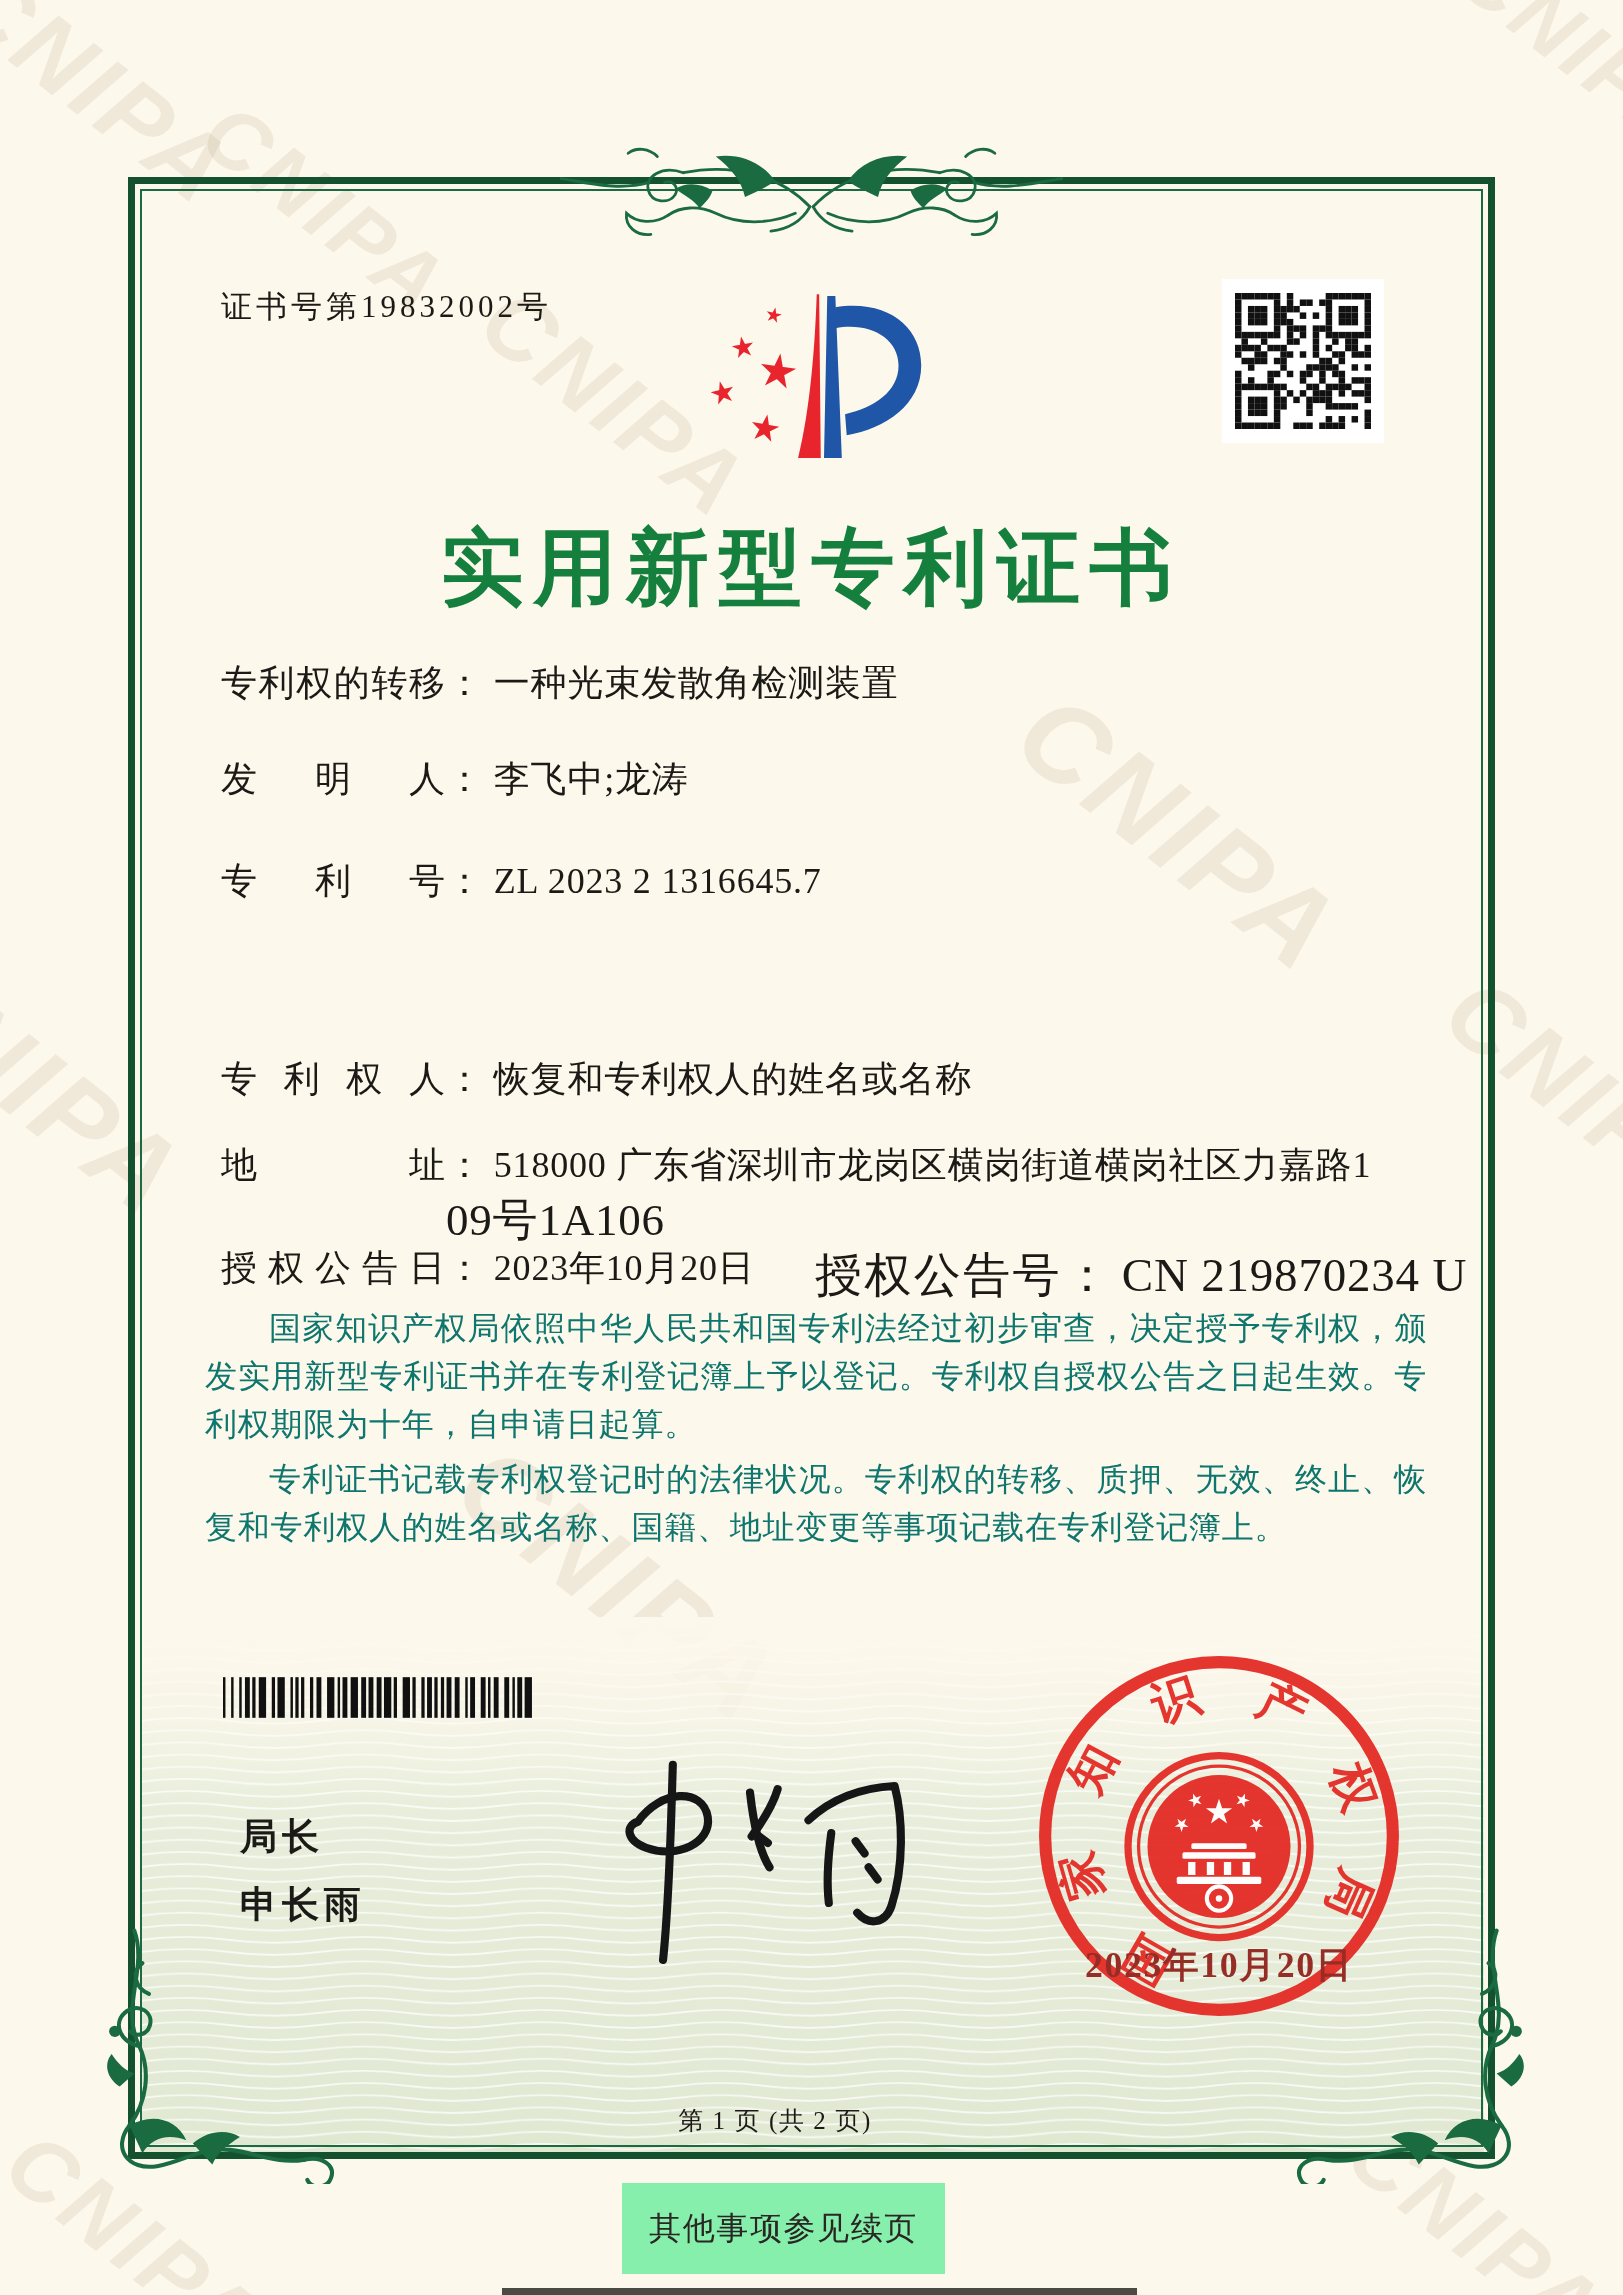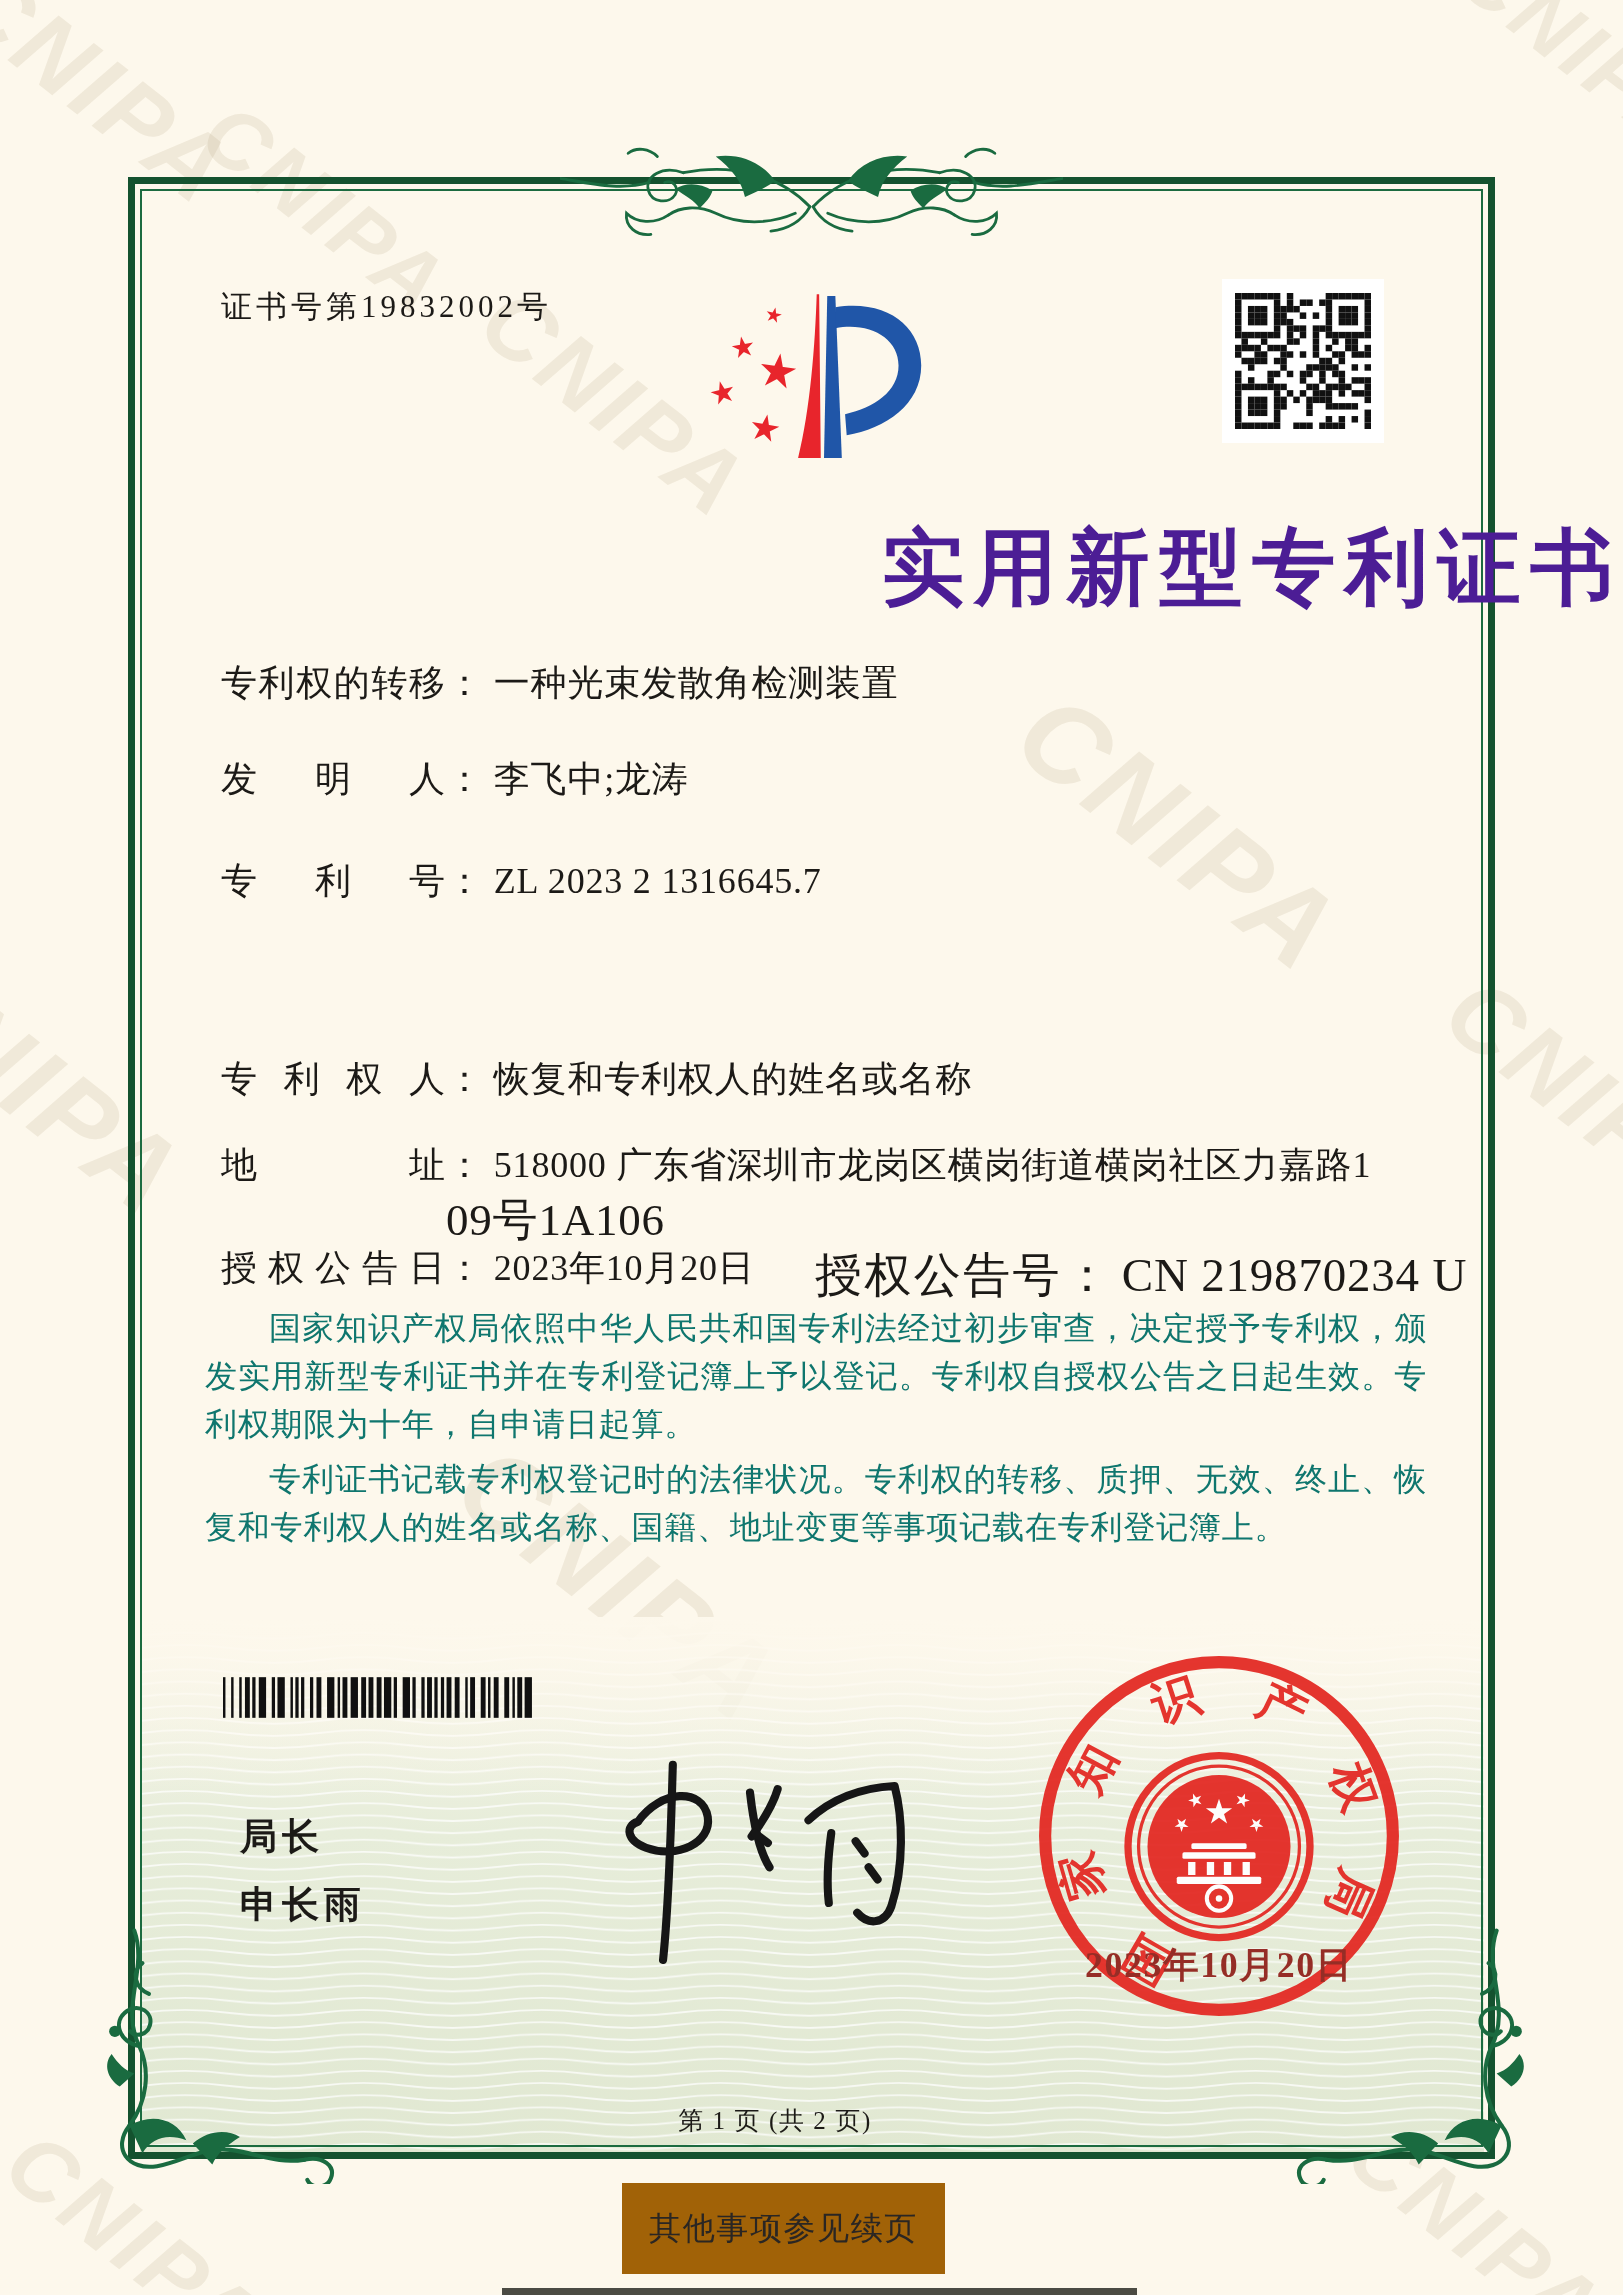--- a/index.html
+++ b/index.html
@@ -18,22 +18,22 @@
   .band{position:absolute;left:140px;top:1617px;width:1344px;height:537px;z-index:2;
       background:linear-gradient(180deg,rgba(236,240,226,0) 0%,rgba(233,238,221,.55) 14%,#e7edda 40%,#e1e8d2 100%);}
   .band svg{position:absolute;left:0;top:0;}
   .band .fade{position:absolute;left:0;top:0;width:100%;height:34%;
       background:linear-gradient(180deg,#fdf8ec 0%,rgba(253,248,236,0) 100%);}
   
   .cert-no{position:absolute;left:221px;top:286px;font-size:31px;letter-spacing:4px;z-index:4;}
   .logo{position:absolute;left:696px;top:281px;z-index:4;}
   .qr-box{position:absolute;left:1222px;top:279px;width:162px;height:164px;background:#ffffff;z-index:4;}
   .qr-box svg{position:absolute;left:13px;top:14px;}
-  .title{position:absolute;left:0;top:513px;width:1623px;text-align:right;
-      font-size:83px;font-weight:bold;letter-spacing:9.7px;color:#4c1d95;z-index:4;}
+  .title{position:absolute;left:0;top:513px;width:1623px;text-align:center;
+      font-size:83px;font-weight:bold;letter-spacing:9.7px;color:#15803d;z-index:4;}
   
   .row{position:absolute;left:221px;font-size:36px;z-index:4;white-space:nowrap;}
   .flabel{display:inline-block;width:224px;text-align:justify;text-align-last:justify;vertical-align:top;}
   .fcolon{display:inline-block;margin:0 3.2px 0 1.6px;}
   .fvalue{display:inline-block;margin-left:8px;letter-spacing:0.8px;}
   .row2col{position:absolute;left:815px;font-size:47px;z-index:4;white-space:nowrap;}
   .row2col .lab{letter-spacing:2.4px;}
   .addr2{position:absolute;left:446px;font-size:45px;z-index:4;letter-spacing:0.8px;}
   
   .paras{position:absolute;left:205px;top:1304px;width:1222px;z-index:4;}
@@ -42,21 +42,21 @@
   
   .barcode{position:absolute;left:223px;top:1677px;z-index:4;}
   .sig-title{position:absolute;left:240px;top:1812px;font-size:37px;font-weight:bold;
       font-family:"Liberation Sans","DejaVu Sans",sans-serif;z-index:4;letter-spacing:4.9px;}
   .sig-name{position:absolute;left:240px;top:1880px;font-size:37px;font-weight:bold;
       font-family:"Liberation Sans","DejaVu Sans",sans-serif;z-index:4;letter-spacing:4.9px;}
   .signature{position:absolute;left:542px;top:1742px;z-index:4;}
   .seal{position:absolute;left:1024px;top:1641px;z-index:5;}
   .page-num{position:absolute;left:775px;top:2104px;transform:translateX(-50%);
       font-size:25px;z-index:4;letter-spacing:1.6px;}
-  .note-box{position:absolute;left:622px;top:2183px;width:323px;height:91px;background:#a16207;
+  .note-box{position:absolute;left:622px;top:2183px;width:323px;height:91px;background:#86efac;
       z-index:4;display:flex;align-items:center;justify-content:center;font-family:Liberation Mono, monospace;}
   .note-box span{font-size:32px;letter-spacing:1.6px;color:#2a2623;}
   .next-page{position:absolute;left:502px;top:2288px;width:635px;height:7.3px;background:#4b4b43;z-index:4;}
   
   .orn-top{position:absolute;left:560px;top:132px;z-index:4;}
   .orn-corner{position:absolute;z-index:4;}
   .orn-bl{left:71px;top:1916px;}
   .orn-br{left:1292px;top:1916px;transform:scaleX(-1);}
 </style>
 </head>

